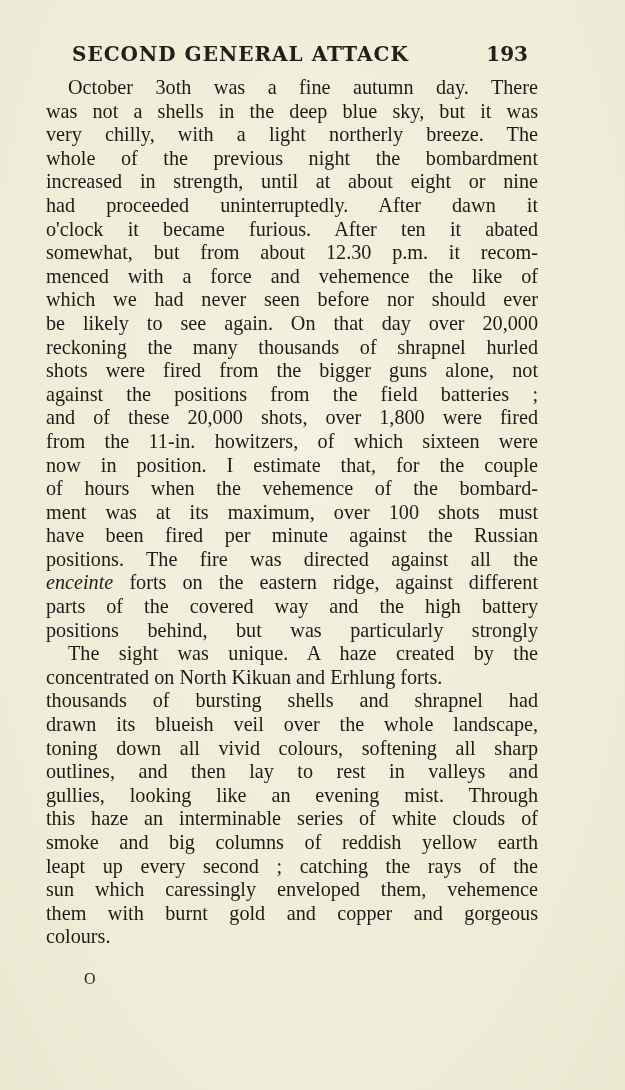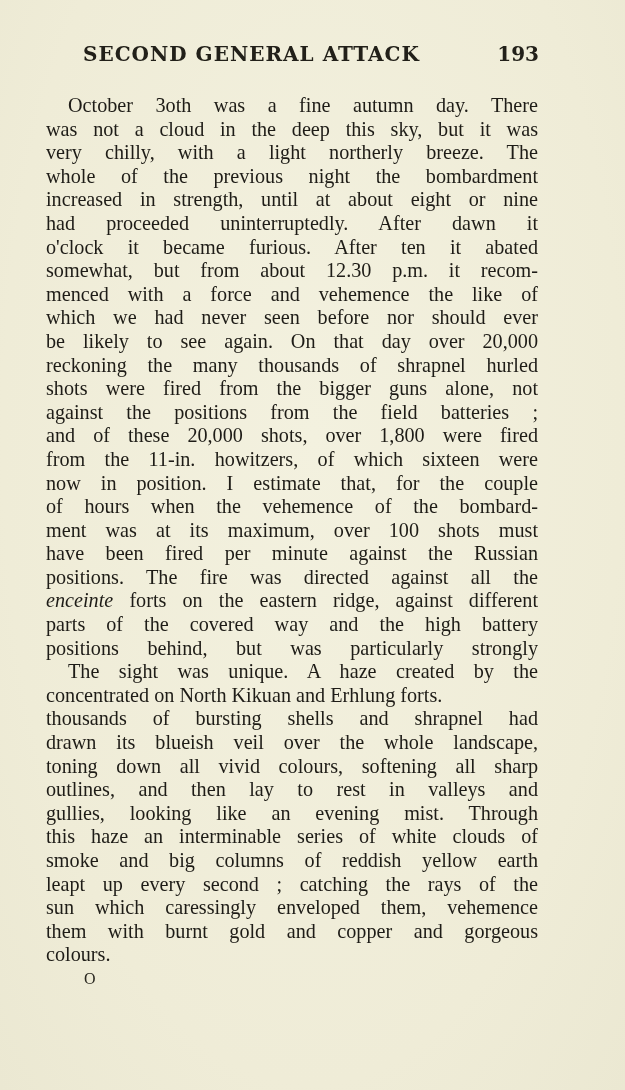--- a/index.html
+++ b/index.html
@@ -7,30 +7,30 @@
       width: 625px; height: 1090px; overflow: hidden;
       background: #f0eedb;
       font-family: "Liberation Serif", "DejaVu Serif", serif;
       color: #1e1c17;
     }
     .page {
       position: relative; width: 625px; height: 1090px;
       background: radial-gradient(ellipse at 50% 40%, #f3f1df 0%, #efecd7 70%, #ebe8d2 100%);
     }
     .running-head {
-      position: absolute; top: 42px; left: 83px; width: 456px;
+      position: absolute; top: 42px; left: 72px; width: 456px;
       display: flex; justify-content: space-between; align-items: baseline;
       font-family: "DejaVu Serif", "Liberation Serif", serif;
       font-weight: bold; font-size: 20px; letter-spacing: 0.6px;
       color: #222019;
     }
     .running-head .title { letter-spacing: 1px; }
     .running-head .pagenum { font-size: 20px; letter-spacing: 0; }
     .body-text {
-      position: absolute; top: 94px; left: 46px; width: 492px;
+      position: absolute; top: 76px; left: 46px; width: 492px;
     }
     .line {
       display: block; height: 23.6px; line-height: 23.6px;
       font-size: 20.2px; white-space: nowrap;
       text-align: justify; text-align-last: justify;
     }
     .line.indent { padding-left: 22px; }
     .line.last { text-align-last: left; }
     .line em { }
     .signature {
@@ -42,21 +42,21 @@
 <body>
 
 <div class="page">
   <div class="running-head">
     <span class="title">SECOND GENERAL ATTACK</span>
     <span class="pagenum">193</span>
   </div>
 
   <div class="body-text" id="body-text">
       <span class="line indent"><span>October 3oth was a fine autumn day.  There</span></span>
-      <span class="line"><span>was not a cloud in the deep this sky, but it was</span></span>
+      <span class="line"><span>was not a shells in the deep blue sky, but it was</span></span>
       <span class="line"><span>very chilly, with a light northerly breeze.  The</span></span>
       <span class="line"><span>whole of the previous night the bombardment</span></span>
       <span class="line"><span>increased in strength, until at about eight or nine</span></span>
       <span class="line"><span>had proceeded uninterruptedly.  After dawn it</span></span>
       <span class="line"><span>o'clock it became furious.  After ten it abated</span></span>
       <span class="line"><span>somewhat, but from about 12.30 p.m. it recom-</span></span>
       <span class="line"><span>menced with a force and vehemence the like of</span></span>
       <span class="line"><span>which we had never seen before nor should ever</span></span>
       <span class="line"><span>be likely to see again.  On that day over 20,000</span></span>
       <span class="line"><span>reckoning the many thousands of shrapnel hurled</span></span>

